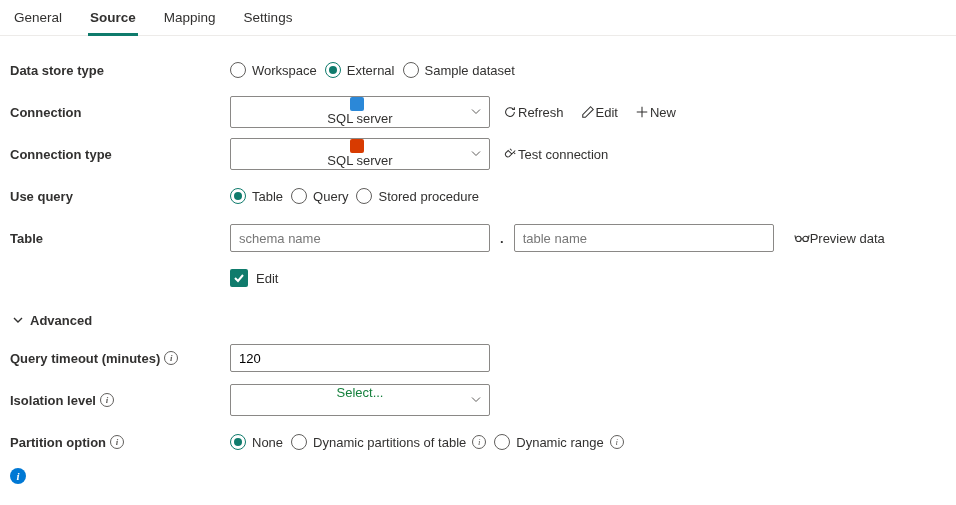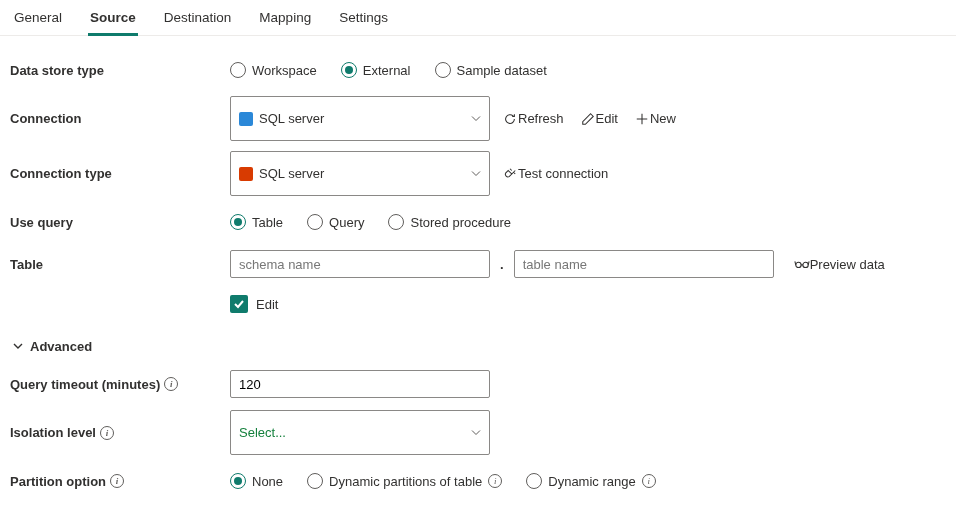--- a/index.html
+++ b/index.html
@@ -47,21 +47,21 @@
     display: flex;
     align-items: center;
     gap: 4px;
   }
   .control-col {
     display: flex;
     align-items: center;
     gap: 8px;
     flex: 1;
   }
-  .radio-group { display: flex; gap: 24px; }
+  .radio-group { display: flex; gap: 8px; }
   .radio {
     display: inline-flex;
     align-items: center;
     gap: 6px;
     cursor: pointer;
   }
   .radio-circ {
     width: 16px; height: 16px;
     border: 1px solid #605e5c;
     border-radius: 50%;
@@ -71,30 +71,31 @@
     background: #fff;
   }
   .radio.selected .radio-circ { border-color: #0f7b6c; }
   .radio.selected .radio-circ::after {
     content: "";
     width: 8px; height: 8px;
     background: #0f7b6c;
     border-radius: 50%;
   }
   .select {
-    height: 45px;
+    height: 32px;
     border: 1px solid #8a8886;
     border-radius: 2px;
     display: flex;
     align-items: center;
     padding: 0 8px;
     background: #fff;
     position: relative;
     cursor: pointer;
     min-width: 100px;
+    flex-direction: column;
   }
   .select .chev {
     position: absolute;
     right: 8px;
     top: 50%;
     transform: translateY(-50%);
   }
   .text-input {
     height: 28px;
     border: 1px solid #8a8886;
@@ -183,21 +184,20 @@
     justify-content: center;
   }
   .w260 { width: 260px; }
 </style>
 </head>
 <body>
 
 <div class="tabs">
   <div class="tab">General</div>
   <div class="tab active">Source</div>
-  <div class="tab">Destination</div>
   <div class="tab">Mapping</div>
   <div class="tab">Settings</div>
 </div>
 
 <div class="form">
 
   <div class="row tall">
     <div class="label-col">Data store type</div>
     <div class="control-col radio-group">
       <label class="radio">

